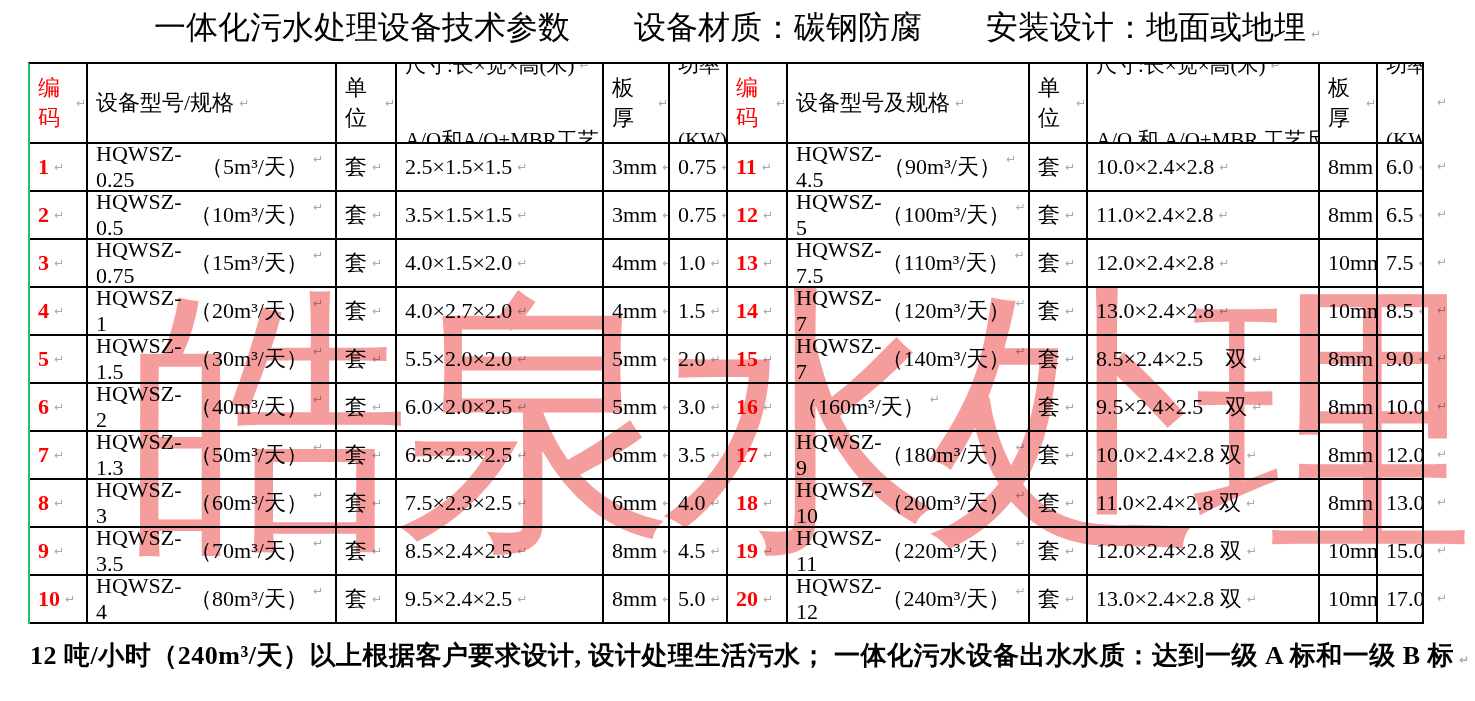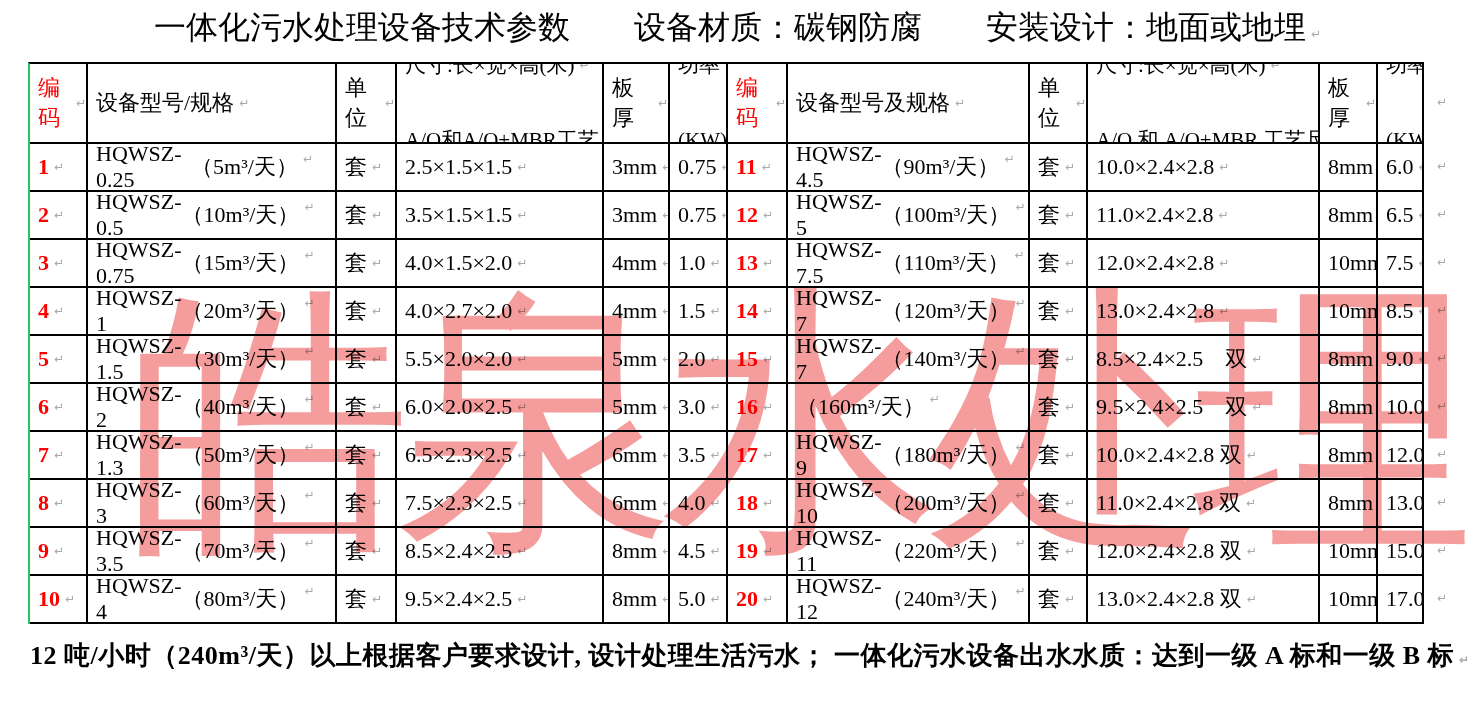--- a/index.html
+++ b/index.html
@@ -17,21 +17,21 @@
     grid-template-columns:58px 249px 60px 207px 66px 58px 60px 242px 58px 232px 58px 46px;
     grid-template-rows:80px repeat(10,48px);
     border-top:2px solid #000; border-left:2px solid #22c55e;
     background:transparent;
   }
   .cell {
     border-right:2px solid #000; border-bottom:2px solid #000;
     display:flex; align-items:center; overflow:hidden;
     font-size:22px; box-sizing:border-box; padding-left:8px;
   }
-  .c-model { justify-content:space-between; padding-right:22px; }
+  .c-model { justify-content:space-between; padding-right:12px; }
   .capwrap { display:flex; flex:none; }
   .h2 { flex-direction:column; align-items:flex-start; justify-content:center; font-size:21px; line-height:1.5;gap:44px; }
   .h2 > div { display:flex; align-items:center; white-space:nowrap; }
   .red-h { color:#FF0000; }
   .code-num { color:#FF0000; font-weight:bold; }
   .mark { color:#A9A9A9; font-size:12px; margin-left:5px; flex:none; font-family:"DejaVu Sans",sans-serif; }
   .marks-strip {
     position:absolute; left:1432px; top:62px; display:grid;
     grid-template-rows:80px repeat(10,48px);
   }

